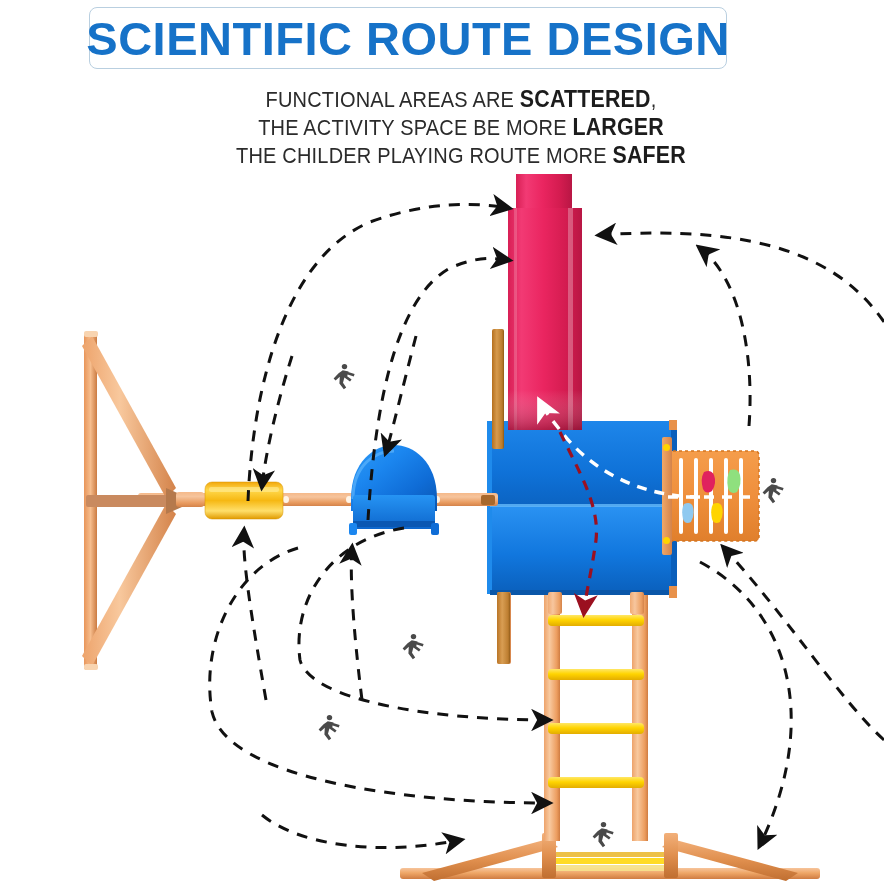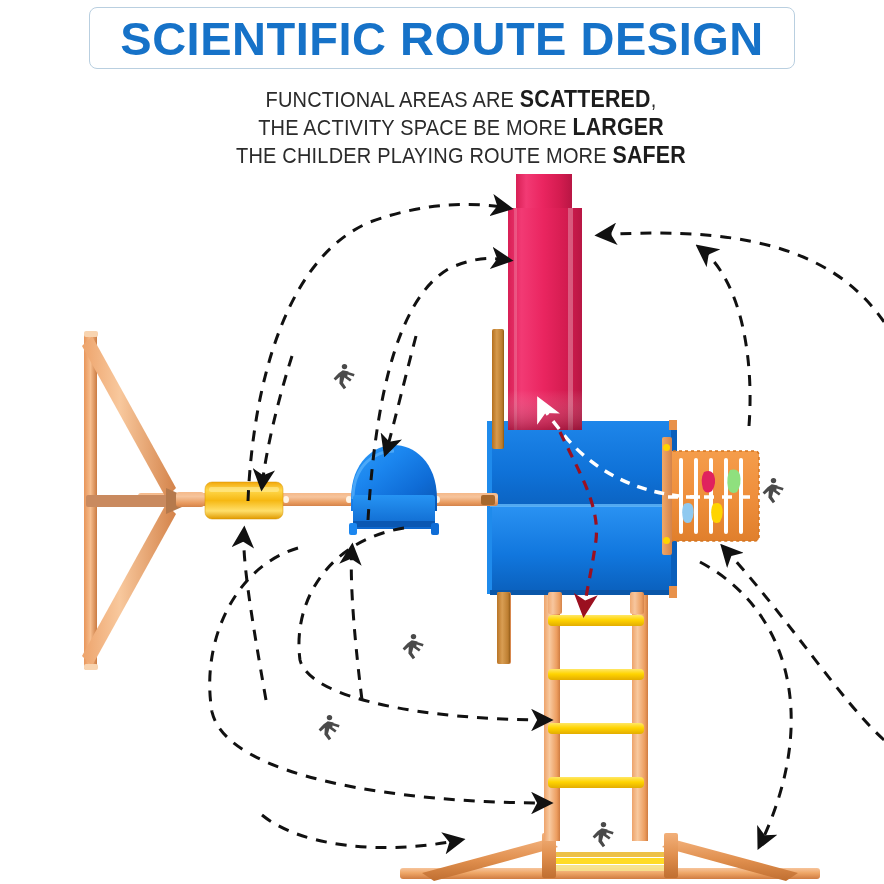--- a/index.html
+++ b/index.html
@@ -17,21 +17,21 @@
     height: 884px;
     background: #ffffff;
     overflow: hidden;
   }
 
   
   #title-box {
     position: absolute;
     left: 89px;
     top: 7px;
-    width: 706px;
+    width: 638px;
     height: 62px;
     border: 1.5px solid #b9cfe0;
     border-radius: 8px;
     background: #ffffff;
     box-sizing: border-box;
     display: flex;
     align-items: center;
     justify-content: center;
   }
   #title-text {

